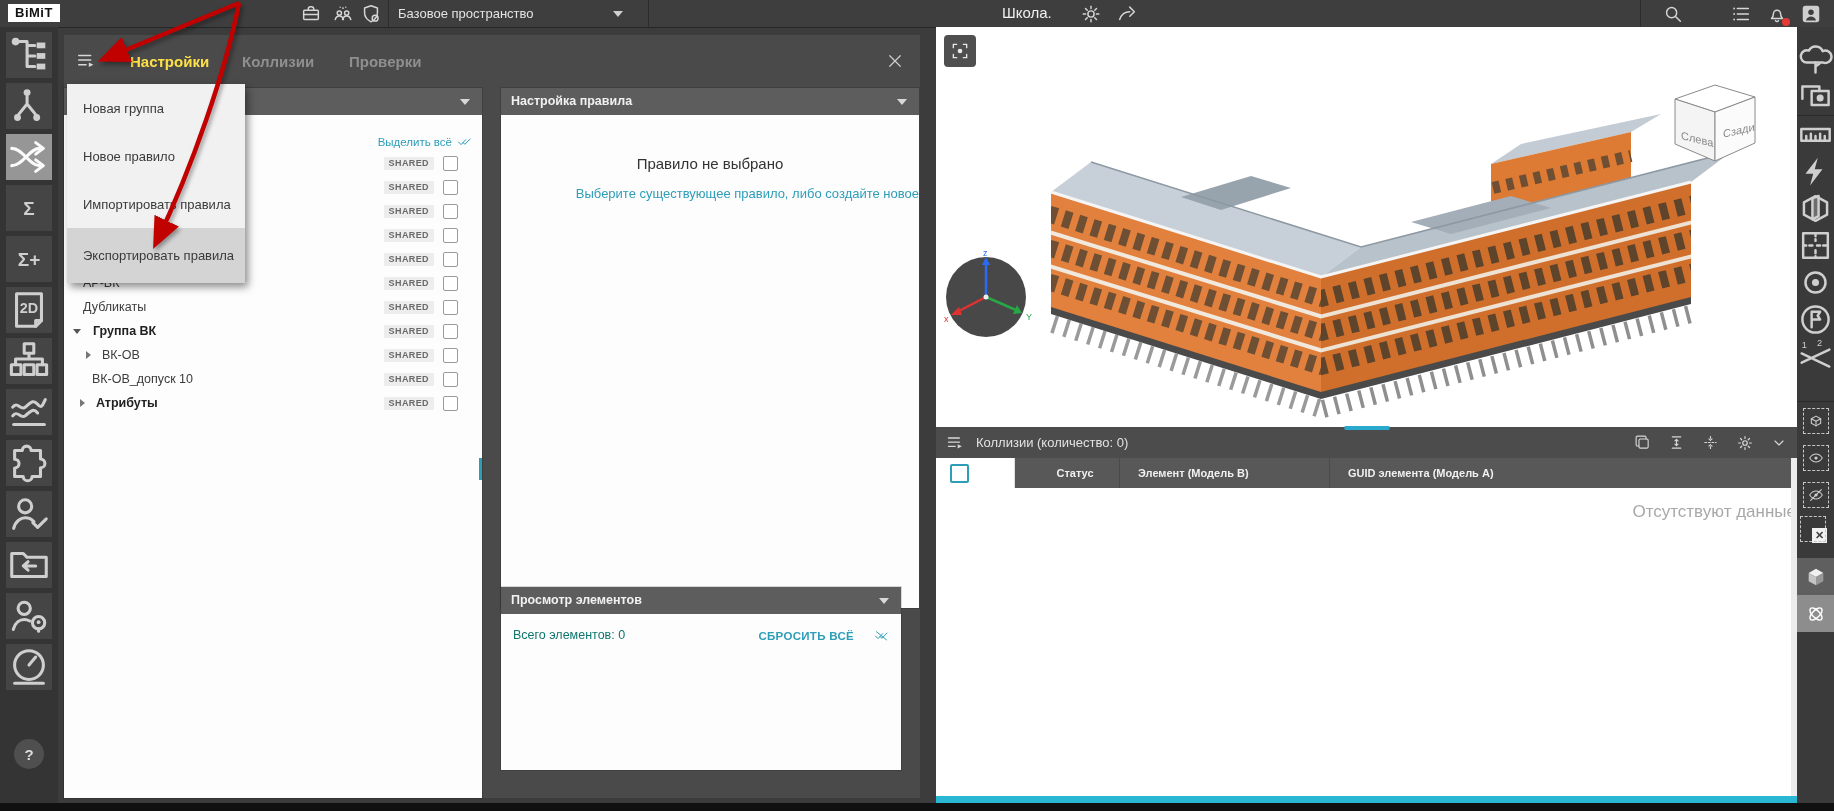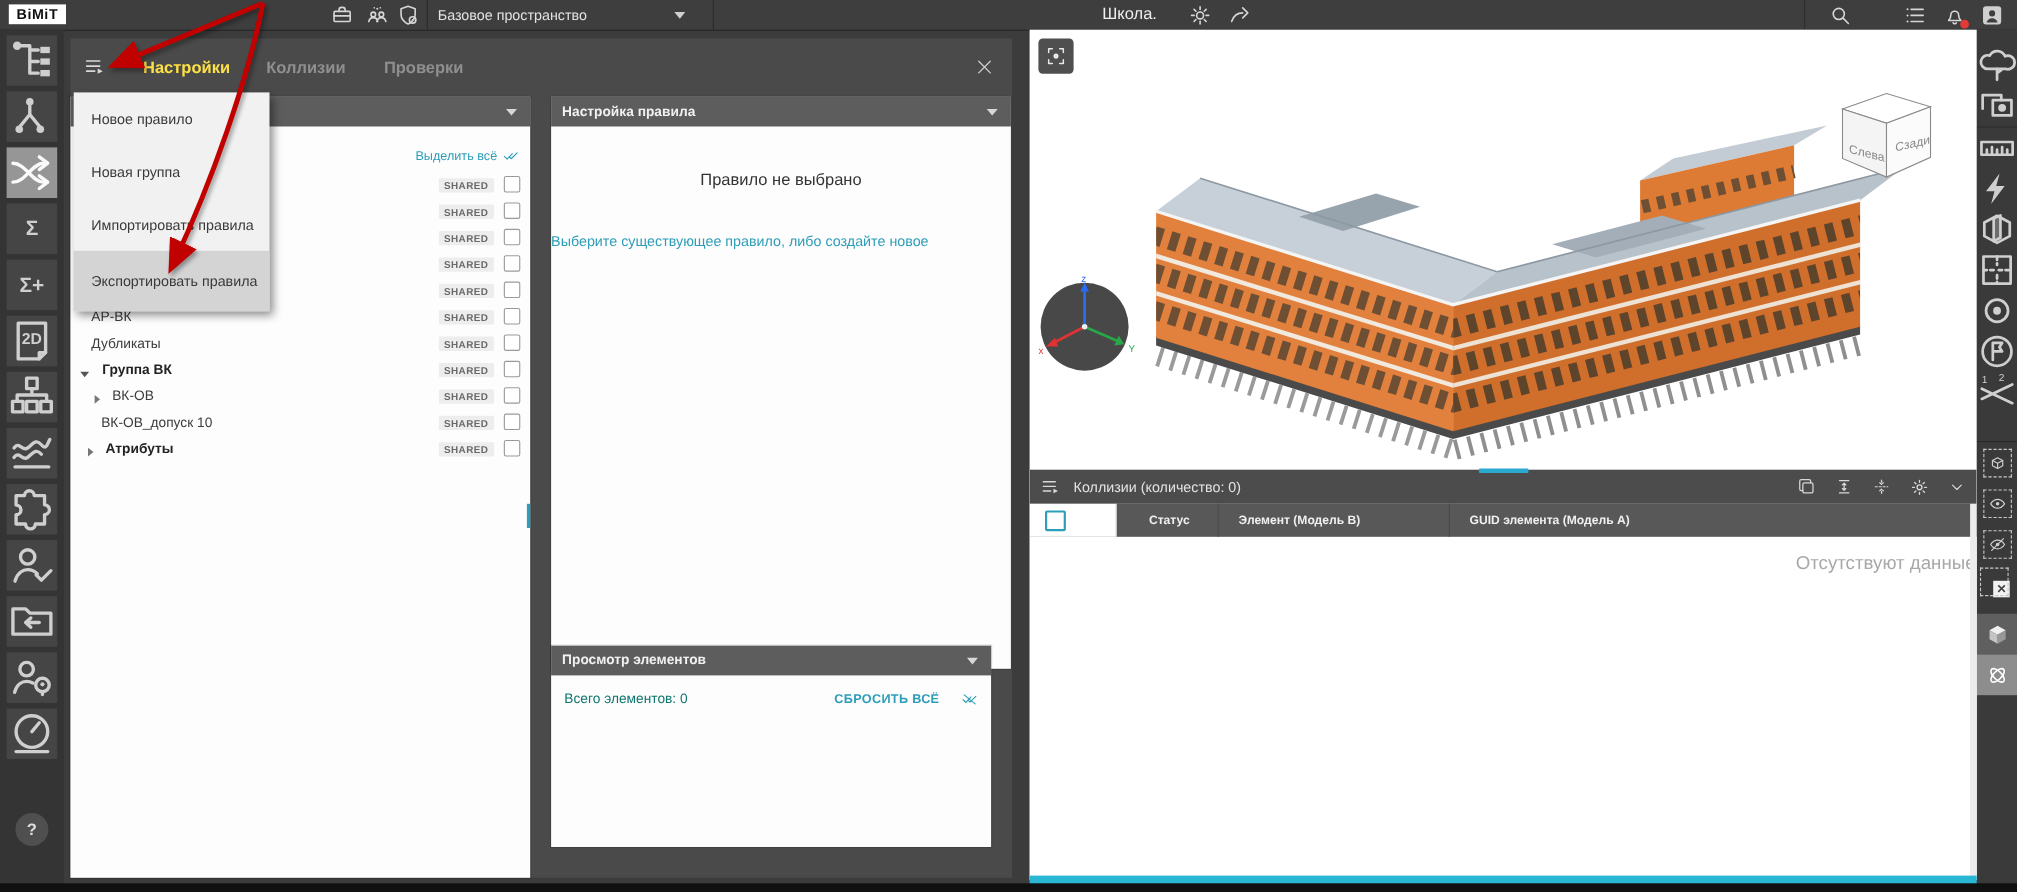--- a/index.html
+++ b/index.html
@@ -38,33 +38,33 @@
   .tab{position:absolute;top:18px;font-size:15px;font-weight:bold;color:#8f8f8f;cursor:pointer}
   .tab.active{color:#fde047}
   .close-x{position:absolute;right:16px;top:17px;width:18px;height:18px;color:#cfcfcf;cursor:pointer}
   .burger{position:absolute;left:12px;top:15px;width:22px;height:22px;color:#d8d8d8;cursor:pointer}
 
   .subpanel{position:absolute;background:#fdfdfd;box-shadow:0 0 0 1px rgba(0,0,0,.15)}
   .sub-head{height:27px;background:#5d5d5d;color:#f1f1f1;font-size:12.5px;font-weight:bold;line-height:27px;padding:0 10px;position:relative}
   .sub-caret{position:absolute;right:12px;top:11px;width:0;height:0;border-left:5px solid transparent;border-right:5px solid transparent;border-top:6px solid #d8d8d8;cursor:pointer}
 
   .selectall{position:absolute;right:10px;top:46px;display:flex;align-items:center;gap:5px;color:#2d9db8;font-size:11.5px;cursor:pointer}
-  .trow{display:flex;align-items:flex-end;height:24px;padding-right:9px;font-size:12.5px;color:#3c3c3c}
+  .trow{display:flex;align-items:center;height:24px;padding-right:24px;font-size:12.5px;color:#3c3c3c}
   .tcaret{width:0;height:0;display:inline-block;flex:none}
   .tcaret.down{border-left:4px solid transparent;border-right:4px solid transparent;border-top:5px solid #555}
   .tcaret.right{border-top:4px solid transparent;border-bottom:4px solid transparent;border-left:5px solid #777}
   .tlabel{white-space:nowrap}
   .tlabel.bold{font-weight:bold;color:#222}
   .spacer{flex:1}
   .shared-badge{background:#ededed;color:#6a6a6a;font-size:9px;font-weight:bold;letter-spacing:.4px;padding:1.5px 5px;border-radius:1px;margin-right:9px}
   .cb{width:13px;height:13px;border:1.5px solid #9a9a9a;border-radius:2px;background:#fff;flex:none;cursor:pointer}
   .list-thumb{position:absolute;right:0;top:370px;width:3px;height:22px;background:#2d9db8}
 
   .rule-empty-title{margin-top:40px;text-align:center;font-size:15px;color:#333}
-  .rule-empty-hint{margin-top:40px;text-align:left;font-size:13px;color:#2d9db8;cursor:pointer}
+  .rule-empty-hint{margin-top:14px;text-align:right;font-size:13px;color:#2d9db8;cursor:pointer}
   .drag-handle{position:absolute;left:50%;transform:translateX(-50%);width:45px;height:4px;background:#2aa9cf;border-radius:1px;cursor:ns-resize}
 
   .ev-body{display:flex;align-items:flex-start;justify-content:space-between;padding:14px 12px 0}
   .ev-total{font-size:12.5px;color:#0f766e}
   .ev-reset{display:flex;align-items:center;gap:20px;color:#2d9db8;font-size:11.5px;font-weight:bold;letter-spacing:.3px;cursor:pointer}
 
   
   .menu{position:absolute;left:67px;top:84px;width:178px;background:#f1f1f1;box-shadow:3px 4px 8px rgba(0,0,0,.45);z-index:30}
   .menu-item{height:48px;display:flex;align-items:center;padding:0 16px;font-size:13px;color:#3a3a3a;cursor:pointer;white-space:nowrap}
   .menu-item.highlight{height:55px;background:#d4d4d4}
@@ -490,22 +490,22 @@
         <span>СБРОСИТЬ ВСЁ</span>
         <svg class="ic" viewBox="0 0 24 24" width="15" height="15" stroke-width="2">
             <path d="M2.5 13l4 4L14 9M9.5 13.5l3 3L21 8M4 6l16 13"></path>
           </svg>
       </span>
     </div>
   </div>
 </div>
 
 <div class="menu">
+  <div class="menu-item">Новая группа</div>
   <div class="menu-item">Новое правило</div>
-  <div class="menu-item">Новая группа</div>
   <div class="menu-item">Импортировать правила</div>
   <div class="menu-item highlight">Экспортировать правила</div>
 </div>
 
 <div class="viewport">
 
   <span class="vp-selbtn">
     <svg class="ic" viewBox="0 0 24 24" width="20" height="20">
         <path d="M4 8V4h4M16 4h4v4M20 16v4h-4M8 20H4v-4"></path>
         <circle cx="12" cy="12" r="2.8" fill="currentColor" stroke="none"></circle>
@@ -616,21 +616,21 @@
             <svg class="ic" viewBox="0 0 24 24" width="16" height="16" stroke-width="2">
               <path d="M6 9l6 6 6-6"></path>
             </svg>
           </span>
       </span>
     </div>
     <div class="thead">
       <div class="th-check">
           <span class="blue-cb"></span>
         </div>
-      <div class="th" style="width:88px;justify-content:center;padding-left:4px">Статус</div>
+      <div class="th" style="width:88px;justify-content:center;padding-left:16px">Статус</div>
       <div class="th" style="width:191px">Элемент (Модель B)</div>
       <div class="th" style="flex:1;border-right:none">GUID элемента (Модель А)</div>
     </div>
     <div style="position:relative;height:312px">
       <div class="no-data">Отсутствуют данные</div>
     </div>
     <div class="col-scroll"></div>
   </div>
 </div>
 

